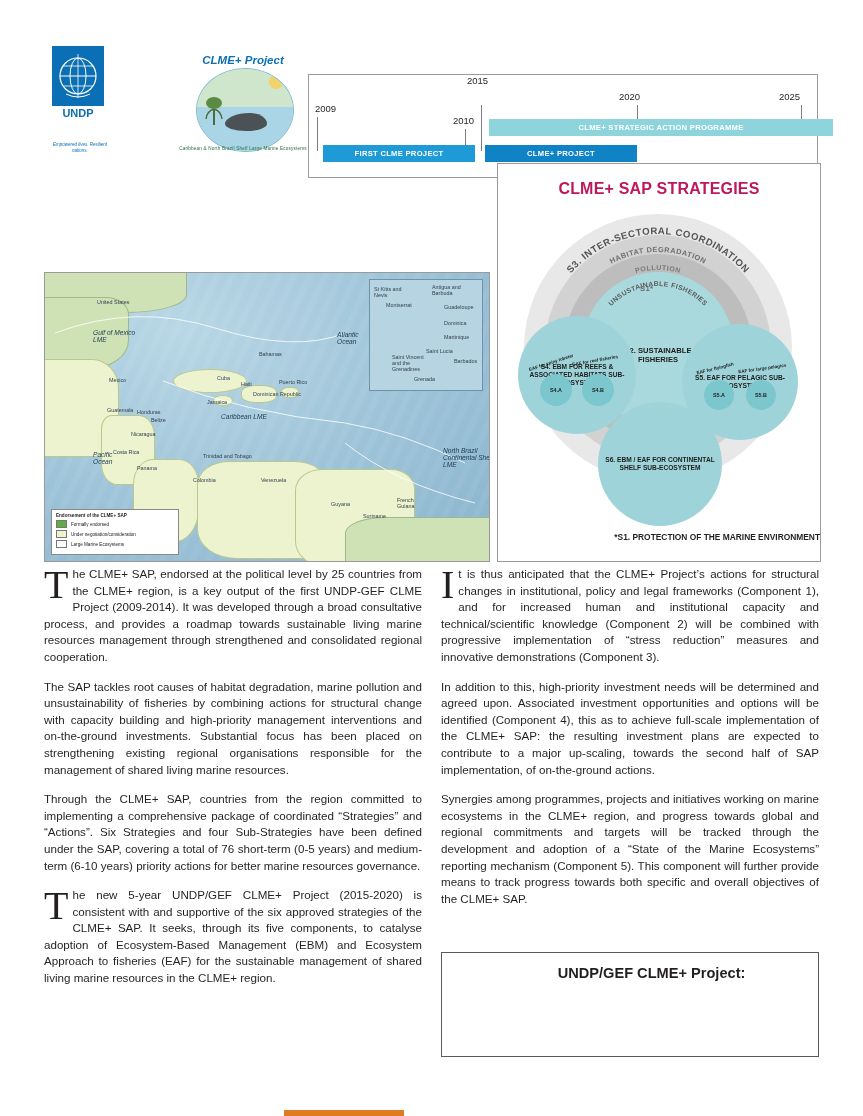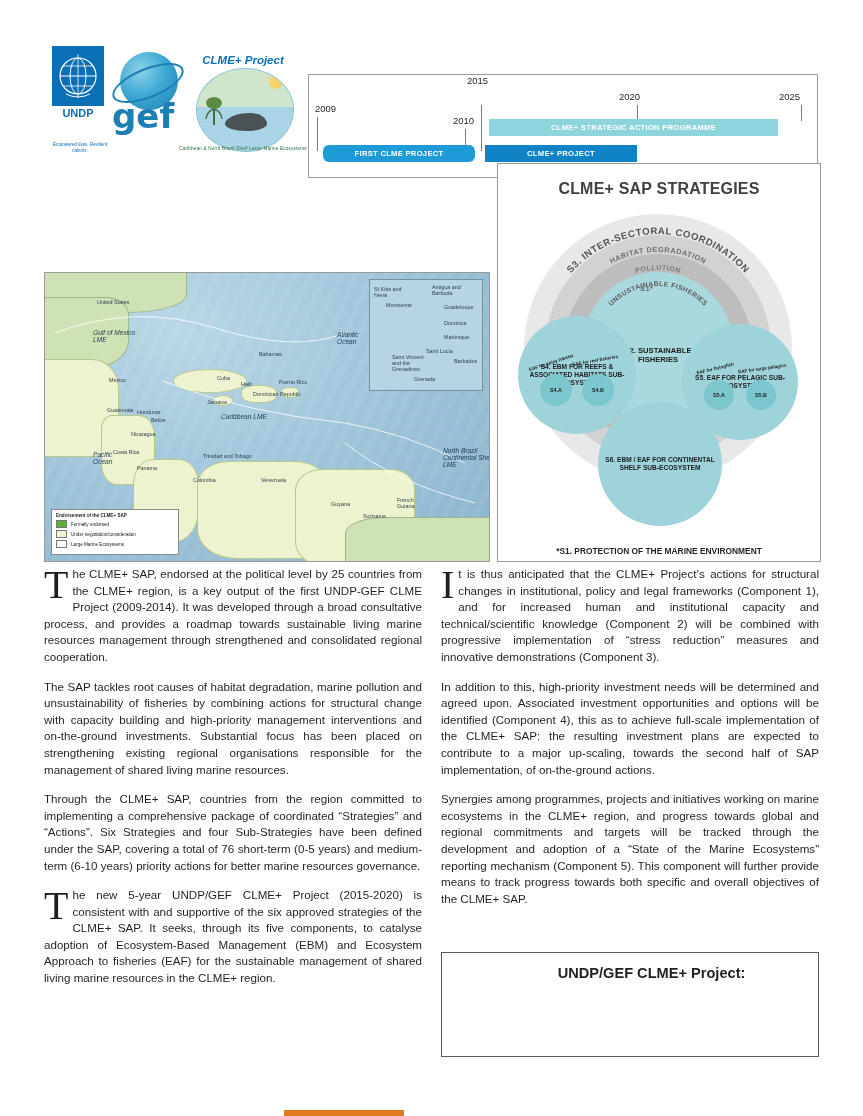--- a/index.html
+++ b/index.html
@@ -67,32 +67,32 @@
   .inset{position:absolute;right:6px;top:6px;width:112px;height:110px;background:#b7d4e3;border:1px solid #6f93a6;}
   .legend{position:absolute;left:6px;bottom:6px;width:128px;height:46px;background:#ffffff;border:1px solid #8a8a8a;font-size:4.6px;padding:3px 4px;box-sizing:border-box;color:#222;}
   .legend .lg-row{display:flex;align-items:center;margin-top:2px;}
   .legend .sw{width:9px;height:6px;margin-right:4px;border:.5px solid #777;}
   .sw-green{background:#5fae3f;}
   .sw-cream{background:#eef3cf;}
   .sw-white{background:#ffffff;}
 
   
   .strat{position:absolute;left:497px;top:163px;width:322px;height:397px;border:1px solid #9a9a9a;background:#fff;}
-  .strat h2{margin:0;padding:16px 0 0 0;text-align:center;font-size:16px;font-weight:bold;color:#404040;letter-spacing:.2px;}
+  .strat h2{margin:0;padding:16px 0 0 0;text-align:center;font-size:16px;font-weight:bold;color:#be185d;letter-spacing:.2px;}
   .diagram{position:absolute;left:0;top:36px;width:322px;height:356px;}
   .ring-outer{position:absolute;left:26px;top:14px;width:268px;height:268px;border-radius:50%;background:#e8e8e8;}
   .ring-mid{position:absolute;left:47px;top:35px;width:226px;height:226px;border-radius:50%;background:#d2d2d2;}
   .ring-in{position:absolute;left:66px;top:54px;width:188px;height:188px;border-radius:50%;background:#bdbdbd;}
   .ring-core{position:absolute;left:84px;top:72px;width:152px;height:152px;border-radius:50%;background:#a9d9dc;}
   .bub{position:absolute;border-radius:50%;background:#9ed4d9;text-align:center;
        display:flex;align-items:center;justify-content:center;flex-direction:column;
        font-size:6.6px;font-weight:bold;color:#1d1d1d;line-height:8px;padding:4px;box-sizing:border-box;}
   .bub.small{background:#7cc6cd;font-size:5.4px;font-weight:bold;}
   .txt-sec{position:absolute;font-size:7.6px;font-weight:bold;color:#6a6a6a;letter-spacing:.4px;}
-  .foot-note{position:absolute;left:0;bottom:0;width:322px;text-align:center;font-size:8.4px;font-weight:bold;color:#231f20;}
+  .foot-note{position:absolute;left:0;bottom:14px;width:322px;text-align:right;font-size:8.4px;font-weight:bold;color:#231f20;}
 
   
   .col{position:absolute;top:566px;width:378px;font-size:11.6px;line-height:16.6px;text-align:justify;color:#231f20;}
   .col.left{left:44px;}
   .col.right{left:441px;}
   .col p{margin:0 0 13px 0;}
   .dropcap{float:left;font-size:40px;line-height:33px;padding:2px 4px 0 0;font-weight:normal;font-family:"Liberation Serif",serif;}
 
   
   .projbox{position:absolute;left:441px;top:952px;width:378px;height:105px;border:1px solid #5a5a5a;background:#fff;box-sizing:border-box;padding-left:43px;}
@@ -118,25 +118,20 @@
           <line x1="11" y1="40" x2="41" y2="40" stroke="#ffffff" stroke-width=".8"></line>
           <path d="M26 8 L26 52" stroke="#ffffff" stroke-width=".8"></path>
           <path d="M14 48 q12 6 24 0" fill="none" stroke="#ffffff" stroke-width="1"></path>
         </svg>
       </div>
       <div class="undp-letters">UNDP</div>
       <div class="undp-tag">Empowered lives.
 Resilient nations.</div>
     </div>
 
-    <div class="gef-logo">
-      <div class="gef-globe"></div>
-      <div class="gef-ring"></div>
-      <div class="gef-text">gef</div>
-    </div>
 
     <div class="clme-logo">
       <div class="clme-title">CLME+ Project</div>
       <div class="clme-circle">
         <div class="land"></div>
         <div class="water"></div>
         <div class="sun"></div>
         <div class="whale"></div>
         <svg class="tree" viewBox="0 0 18 30">
           <path d="M9 30 L9 12" stroke="#4b6b3a" stroke-width="2"></path>
@@ -153,22 +148,22 @@
       <div class="tl-label" style="left:158px;top:0;">2015</div>
       <div class="tl-label" style="left:310px;top:16px;">2020</div>
       <div class="tl-label" style="left:470px;top:16px;">2025</div>
 
       <div class="tl-tick" style="left:8px;top:42px;height:34px;"></div>
       <div class="tl-tick" style="left:172px;top:30px;height:46px;"></div>
       <div class="tl-tick" style="left:156px;top:54px;height:22px;"></div>
       <div class="tl-tick" style="left:328px;top:30px;height:16px;"></div>
       <div class="tl-tick" style="left:492px;top:30px;height:16px;"></div>
 
-      <div class="tl-bar bar-teal" style="left:180px;top:44px;width:289px;">CLME+ STRATEGIC ACTION PROGRAMME</div>
-      <div class="tl-bar bar-blue" style="left:14px;top:70px;width:152px;border-radius:6px;">FIRST CLME PROJECT</div>
+      <div class="tl-bar bar-teal" style="left:180px;top:44px;width:344px;">CLME+ STRATEGIC ACTION PROGRAMME</div>
+      <div class="tl-bar bar-blue" style="left:14px;top:70px;width:152px;">FIRST CLME PROJECT</div>
       <div class="tl-bar bar-blue2" style="left:176px;top:70px;width:152px;">CLME+ PROJECT</div>
     </div>
   </div>
 
 
   <div class="mapbox">
     <div class="sea"></div>
     <div class="sea2"></div>
 
     <div class="landmass" style="left:-10px;top:-6px;width:150px;height:44px;border-radius:0 0 40% 18%;"></div>

